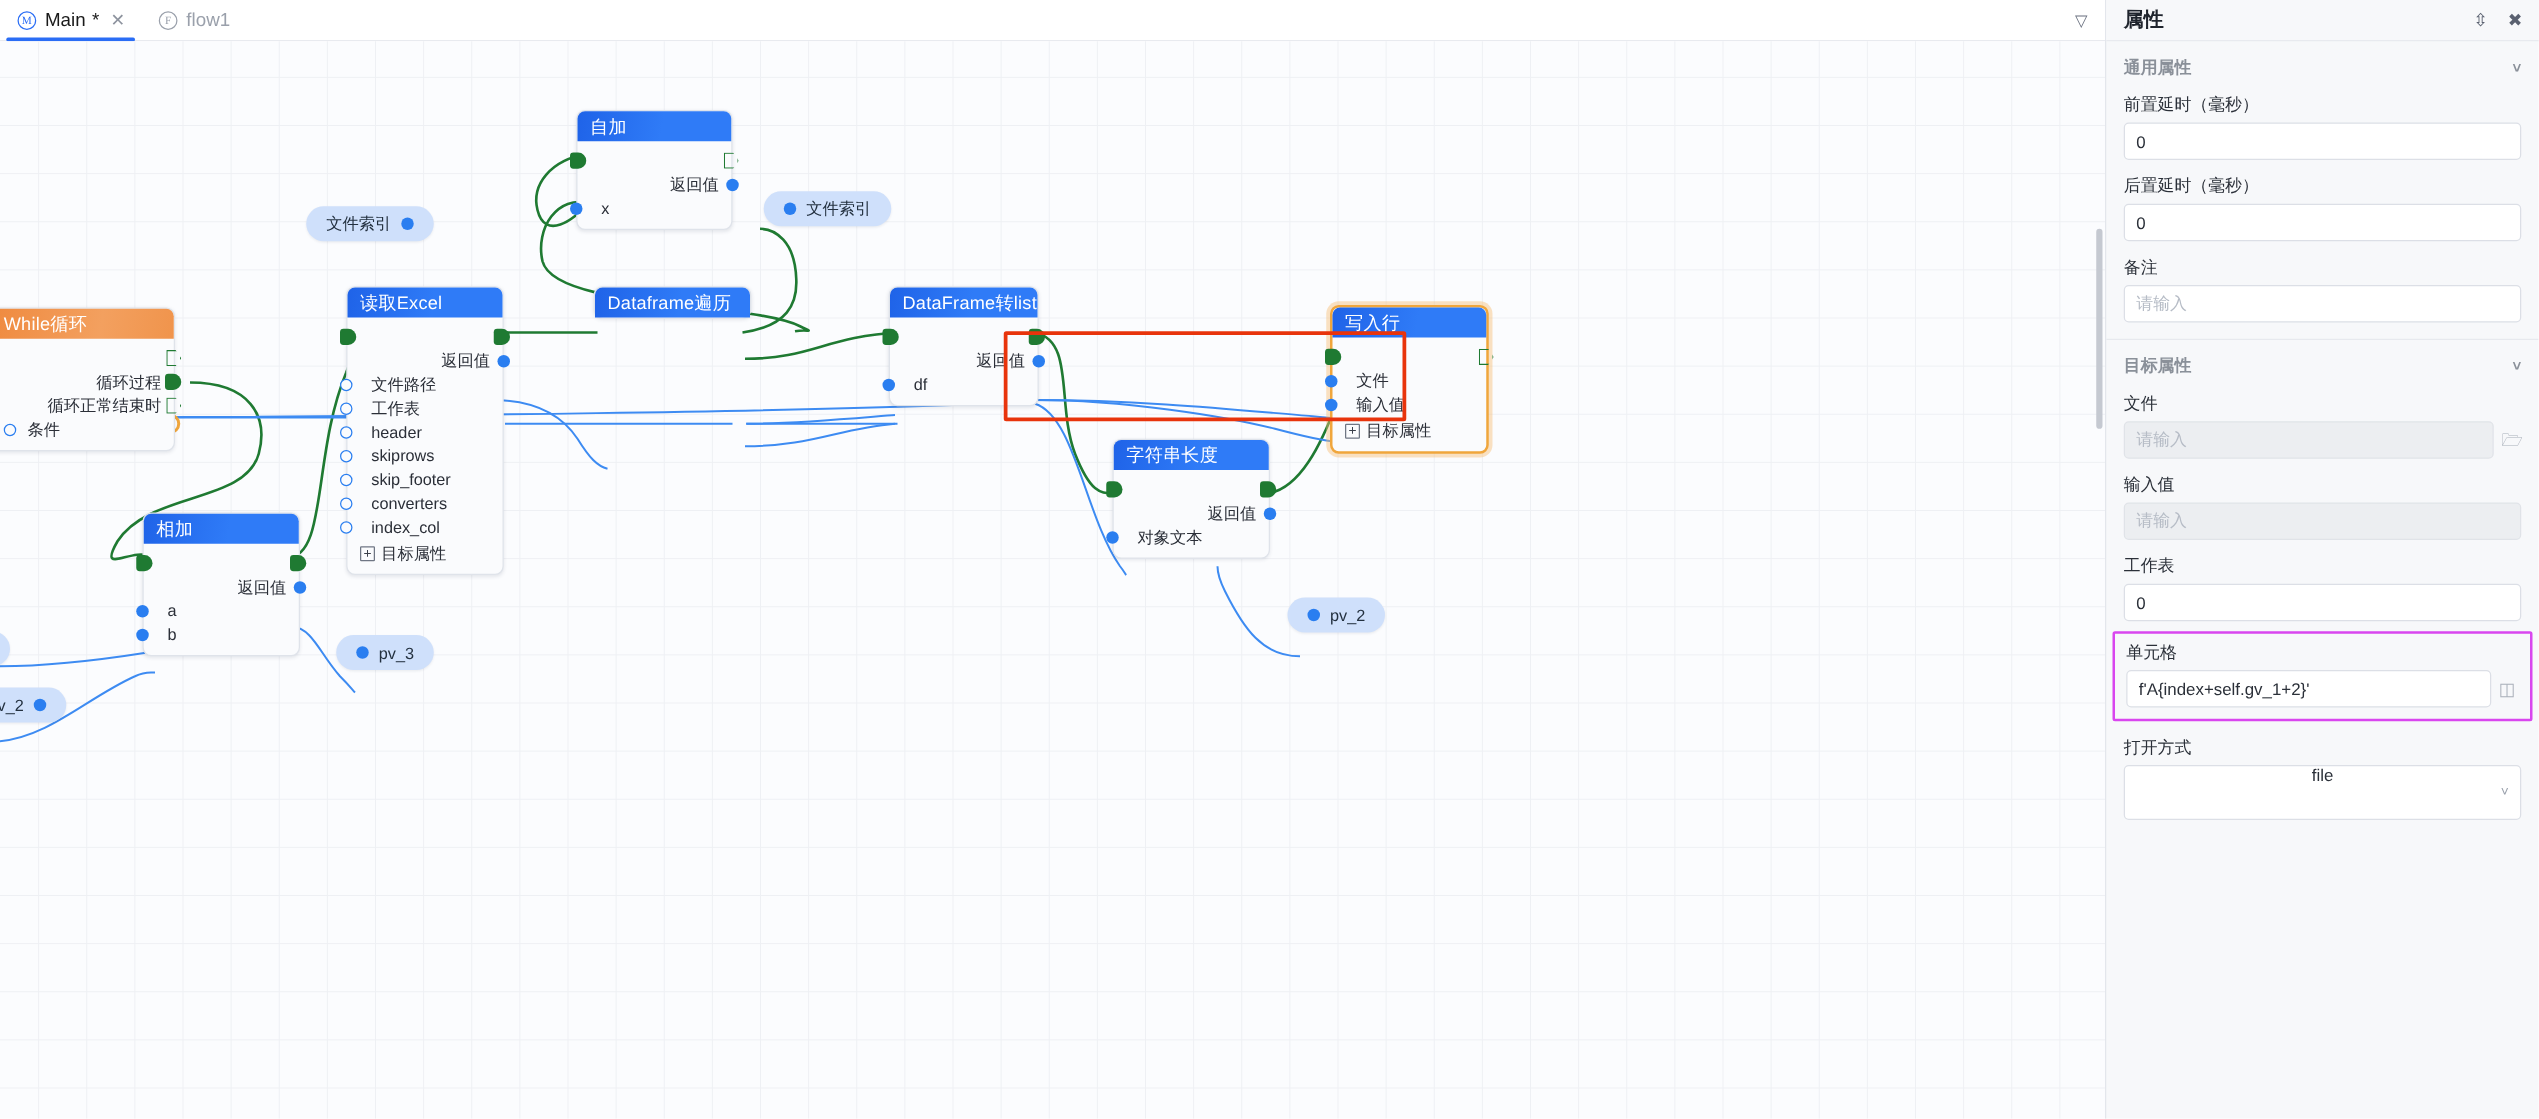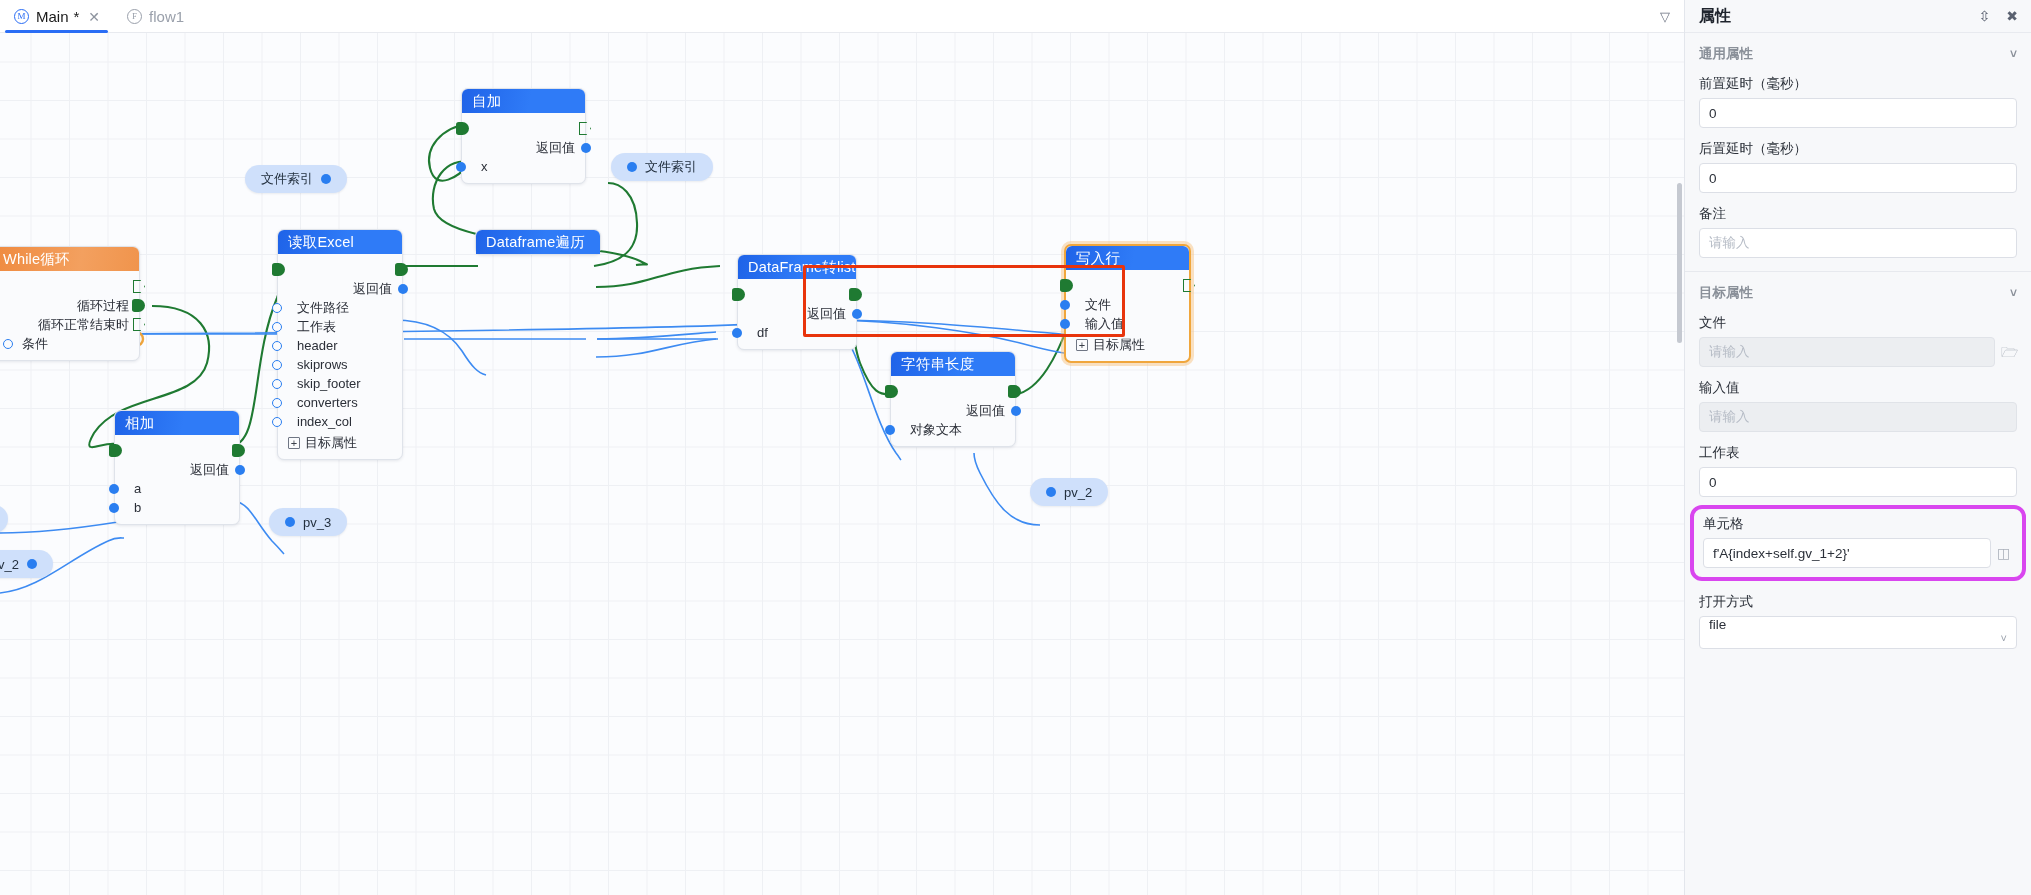--- a/index.html
+++ b/index.html
@@ -141,27 +141,27 @@
   }
   .inputbox.ph { color:#b6bcc6; }
   .inputbox.dis { background:#eceef1; border-color:#e0e3e8; color:#b6bcc6; }
   .withicon { display:flex; align-items:center; gap:6px; }
   .withicon .inputbox { flex:1; }
   .sideicon { width:16px; color:#aab0ba; font-size:14px; line-height:1; cursor:pointer; }
 
   .divider { height:1px; background:#e7e9ee; margin:13px 0 0 0; }
 
   .selectbox {
-    height:33px; border:1px solid #dcdfe6; border-radius:4px; background:#fff;
-    display:flex; align-items:flex-start; padding:0 9px; font-size:13.5px; color:#2b3039;flex-direction:column;
+    height:44px; border:1px solid #dcdfe6; border-radius:4px; background:#fff;
+    display:flex; align-items:center; padding:0 9px; font-size:13.5px; color:#2b3039;flex-direction:column;
   }
   .selectbox .caret { margin-left:auto; color:#9aa1ac; font-size:11px; }
 
   .redframe {
-    border:4px solid #d946ef; border-radius:12px; margin:8px 5px 0 5px;
+    border:2px solid #d946ef; border-radius:2px; margin:8px 5px 0 5px;
     padding: 2px 9px 9px 9px;
   }
   .redframe .fld { padding: 4px 0 0 0; }
 </style>
 </head>
 <body>
 
 <div id="app">
 
   <div class="editor">
@@ -324,21 +324,21 @@
             <span class="plusbox">+</span>
             <span>目标属性</span>
           </div>
         </div>
       </div>
 
       <div class="node" style="left:475px; top:196px; width:126px;">
         <div class="hdr">Dataframe遍历</div>
       </div>
 
-      <div class="node" style="left:737px; top:196px; width:120px;margin-top:25px;">
+      <div class="node" style="left:711px; top:196px; width:120px;">
         <div class="hdr">DataFrame转list</div>
         <div class="body">
           <div class="row">
             <span class="dotG port-left"></span>
             <span class="dotG port-right"></span>
           </div>
           <div class="row right">
             <span class="lbl">返回值</span>
             <span class="dotB port-right"></span>
           </div>

